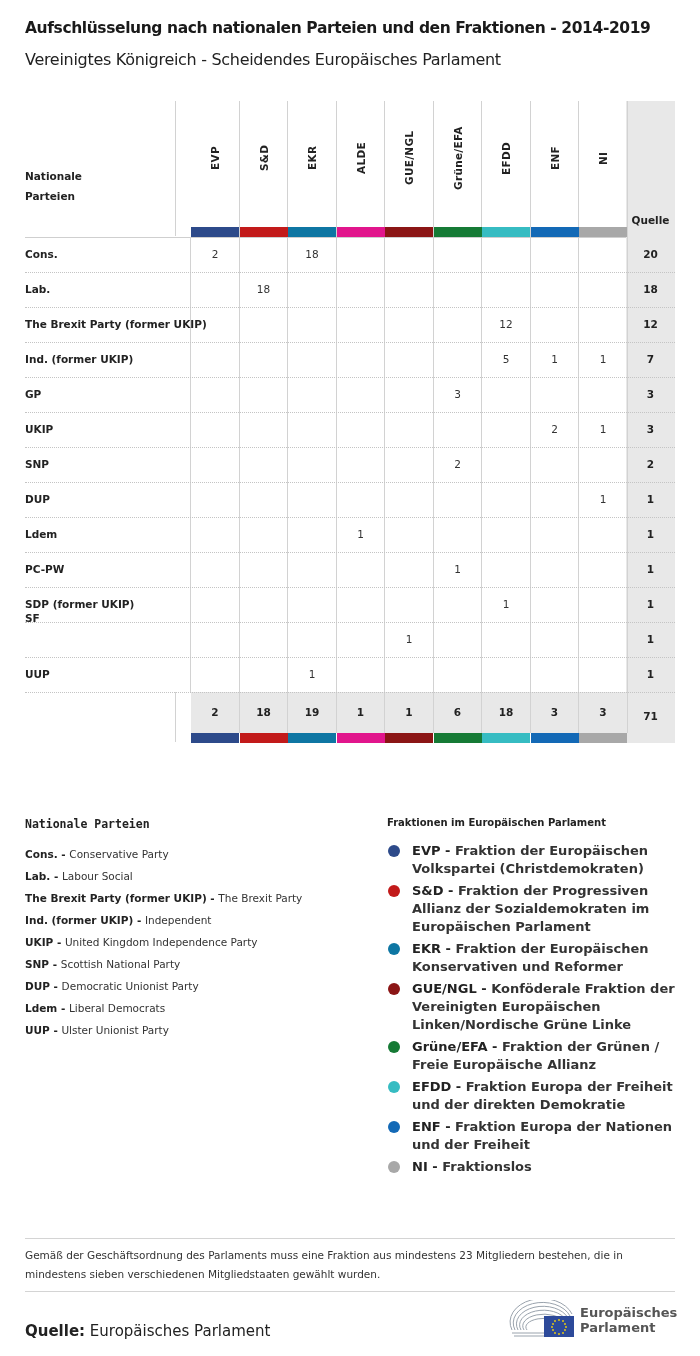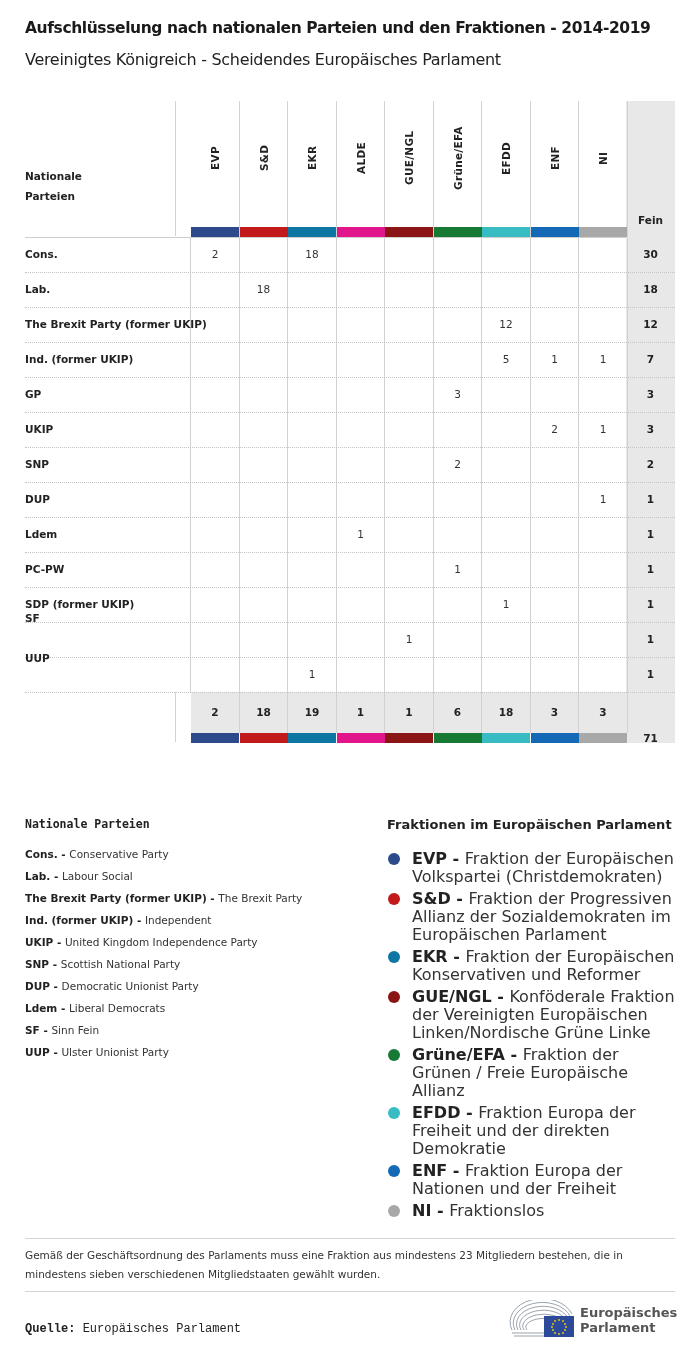--- a/index.html
+++ b/index.html
@@ -24,43 +24,43 @@
   .cell { position: absolute; width: 48px; text-align: center; font-size: 10.5px; color: #333; }
   .cell-total { position: absolute; width: 49px; text-align: center; font-size: 10.5px; font-weight: bold; color: #222; }
   .sum-cell { position: absolute; width: 48px; text-align: center; font-size: 10.5px; font-weight: bold; color: #222; }
 
   
   .legend-left { position: absolute; left: 25px; top: 817px; width: 340px; }
   .legend-left h3 { font-family: "DejaVu Sans Mono", monospace; font-size: 11.5px; font-weight: bold; color: #222; margin-bottom: 6px; height: 20px; }
   .np-item { font-size: 10.5px; line-height: 22px; color: #333; white-space: nowrap; }
   .np-item b { color: #222; }
   .legend-right { position: absolute; left: 387px; top: 817px; width: 290px; }
-  .legend-right h3 { font-size: 13px; font-weight: bold; color: #222; margin-bottom: 17px; height: 16px; }
-  .fr-item { position: relative; padding-left: 25px; font-size: 16px; line-height: 18px; color: #333; margin-bottom: 4px; }
+  .legend-right h3 { font-size: 10px; font-weight: bold; color: #222; margin-bottom: 9px; height: 16px; }
+  .fr-item { position: relative; padding-left: 25px; font-size: 13px; line-height: 18px; color: #333; margin-bottom: 4px; font-weight: bold; }
   .fr-item b { color: #222; }
   .dot { position: absolute; left: 1px; top: 3px; width: 12px; height: 12px; border-radius: 50%; }
 
   .divider { position: absolute; left: 25px; width: 650px; height: 1px; background: #d4d4d4; }
   .note { position: absolute; left: 25px; top: 1246px; width: 650px; font-size: 10.5px; line-height: 19px; color: #333; }
-  .source { position: absolute; left: 25px; top: 1322px; font-size: 12px; color: #222; font-family: Liberation Mono, monospace; }
+  .source { position: absolute; left: 25px; top: 1322px; font-size: 15px; color: #222; }
   .source b { font-weight: bold; }
   .logo { position: absolute; left: 508px; top: 1300px; width: 170px; height: 40px; }
   .logo-text { position: absolute; left: 72px; top: 5px; font-size: 13px; font-weight: bold; line-height: 15px; color: #555; }
 </style>
 </head>
 <body>
 
 <div class="title">Aufschlüsselung nach nationalen Parteien und den Fraktionen - 2014-2019</div>
 <div class="subtitle">Vereinigtes Königreich - Scheidendes Europäisches Parlament</div>
 
 <div class="tbl" id="tbl">
   <div class="sitze-bg"></div>
   <div class="total-bg"></div>
   <div class="np-label">Nationale Parteien</div>
-  <div class="sitze-label">Fein</div>
+  <div class="sitze-label">Quelle</div>
 <div class="col-line" style="left: 175px; top: 101px; height: 135px;"></div>
     <div class="col-line" style="left: 175px; top: 692px; height: 50px;"></div>
     <div class="col-line" style="left: 239px; top: 101px; height: 632px;"></div>
     <div class="col-line" style="left: 287px; top: 101px; height: 632px;"></div>
     <div class="col-line" style="left: 336px; top: 101px; height: 632px;"></div>
     <div class="col-line" style="left: 384px; top: 101px; height: 632px;"></div>
     <div class="col-line" style="left: 433px; top: 101px; height: 632px;"></div>
     <div class="col-line" style="left: 481px; top: 101px; height: 632px;"></div>
     <div class="col-line" style="left: 530px; top: 101px; height: 632px;"></div>
     <div class="col-line" style="left: 578px; top: 101px; height: 632px;"></div>
@@ -90,21 +90,21 @@
     <div class="hdr-label" style="left: 548.75px; top: 170px; transform-origin: left top;">ENF</div>
     <div class="colorbar" style="left: 530.5px; width: 48px; top: 227px; background: rgb(19, 105, 182);"></div>
     <div class="colorbar" style="left: 530.5px; width: 48px; top: 733px; background: rgb(19, 105, 182);"></div>
     <div class="hdr-label" style="left: 597.25px; top: 164.5px; transform-origin: left top;">NI</div>
     <div class="colorbar" style="left: 579px; width: 48px; top: 227px; background: rgb(168, 168, 168);"></div>
     <div class="colorbar" style="left: 579px; width: 48px; top: 733px; background: rgb(168, 168, 168);"></div>
     <div class="header-line" style="top: 237px;"></div>
     <div class="row-label" style="top: 248px;">Cons.</div>
     <div class="cell" style="left: 191px; top: 248px;">2</div>
     <div class="cell" style="left: 288px; top: 248px;">18</div>
-    <div class="cell-total" style="left: 626px; top: 248px;">30</div>
+    <div class="cell-total" style="left: 626px; top: 248px;">20</div>
     <div class="row-line" style="top: 272px;"></div>
     <div class="row-label" style="top: 283px;">Lab.</div>
     <div class="cell" style="left: 239.5px; top: 283px;">18</div>
     <div class="cell-total" style="left: 626px; top: 283px;">18</div>
     <div class="row-line" style="top: 307px;"></div>
     <div class="row-label" style="top: 318px;">The Brexit Party (former UKIP)</div>
     <div class="cell" style="left: 482px; top: 318px;">12</div>
     <div class="cell-total" style="left: 626px; top: 318px;">12</div>
     <div class="row-line" style="top: 342px;"></div>
     <div class="row-label" style="top: 353px;">Ind. (former UKIP)</div>
@@ -139,48 +139,47 @@
     <div class="cell-total" style="left: 626px; top: 563px;">1</div>
     <div class="row-line" style="top: 587px;"></div>
     <div class="row-label" style="top: 598px;">SDP (former UKIP)</div>
     <div class="cell" style="left: 482px; top: 598px;">1</div>
     <div class="cell-total" style="left: 626px; top: 598px;">1</div>
     <div class="row-line" style="top: 622px;"></div>
     <div class="row-label" style="top: 612px;">SF</div>
     <div class="cell" style="left: 385px; top: 633px;">1</div>
     <div class="cell-total" style="left: 626px; top: 633px;">1</div>
     <div class="row-line" style="top: 657px;"></div>
-    <div class="row-label" style="top: 652px;">UUP</div>
+    <div class="row-label" style="top: 668px;">UUP</div>
     <div class="cell" style="left: 288px; top: 668px;">1</div>
     <div class="cell-total" style="left: 626px; top: 668px;">1</div>
     <div class="row-line" style="top: 692px;"></div>
     <div class="sum-cell" style="left: 191px; top: 706px;">2</div>
     <div class="sum-cell" style="left: 239.5px; top: 706px;">18</div>
     <div class="sum-cell" style="left: 288px; top: 706px;">19</div>
     <div class="sum-cell" style="left: 336.5px; top: 706px;">1</div>
     <div class="sum-cell" style="left: 385px; top: 706px;">1</div>
     <div class="sum-cell" style="left: 433.5px; top: 706px;">6</div>
     <div class="sum-cell" style="left: 482px; top: 706px;">18</div>
     <div class="sum-cell" style="left: 530.5px; top: 706px;">3</div>
     <div class="sum-cell" style="left: 579px; top: 706px;">3</div>
-    <div class="cell-total" style="left: 626px; top: 732px;">71</div>
+    <div class="cell-total" style="left: 626px; top: 710px;">71</div>
   </div>
 
 <div class="legend-left">
   <h3>Nationale Parteien</h3>
   <div id="np-list">
       <div class="np-item"><b>Cons. - </b><span>Conservative Party</span></div>
       <div class="np-item"><b>Lab. - </b><span>Labour Social</span></div>
       <div class="np-item"><b>The Brexit Party (former UKIP) - </b><span>The Brexit Party</span></div>
       <div class="np-item"><b>Ind. (former UKIP) - </b><span>Independent</span></div>
       <div class="np-item"><b>UKIP - </b><span>United Kingdom Independence Party</span></div>
       <div class="np-item"><b>SNP - </b><span>Scottish National Party</span></div>
       <div class="np-item"><b>DUP - </b><span>Democratic Unionist Party</span></div>
       <div class="np-item"><b>Ldem - </b><span>Liberal Democrats</span></div>
-      <div class="np-item"><b>SF - </b><span>Sinn Fein</span></div>
       <div class="np-item"><b>UUP - </b><span>Ulster Unionist Party</span></div>
     </div>
 </div>
 
 <div class="legend-right">
   <h3>Fraktionen im Europäischen Parlament</h3>
   <div id="fr-list">
       <div class="fr-item"><span class="dot" style="background: rgb(45, 74, 138);"></span><b>EVP - </b><span>Fraktion der Europäischen Volkspartei (Christdemokraten)</span></div>
       <div class="fr-item"><span class="dot" style="background: rgb(194, 26, 26);"></span><b>S&amp;D - </b><span>Fraktion der Progressiven Allianz der Sozialdemokraten im Europäischen Parlament</span></div>
       <div class="fr-item"><span class="dot" style="background: rgb(14, 118, 163);"></span><b>EKR - </b><span>Fraktion der Europäischen Konservativen und Reformer</span></div>

